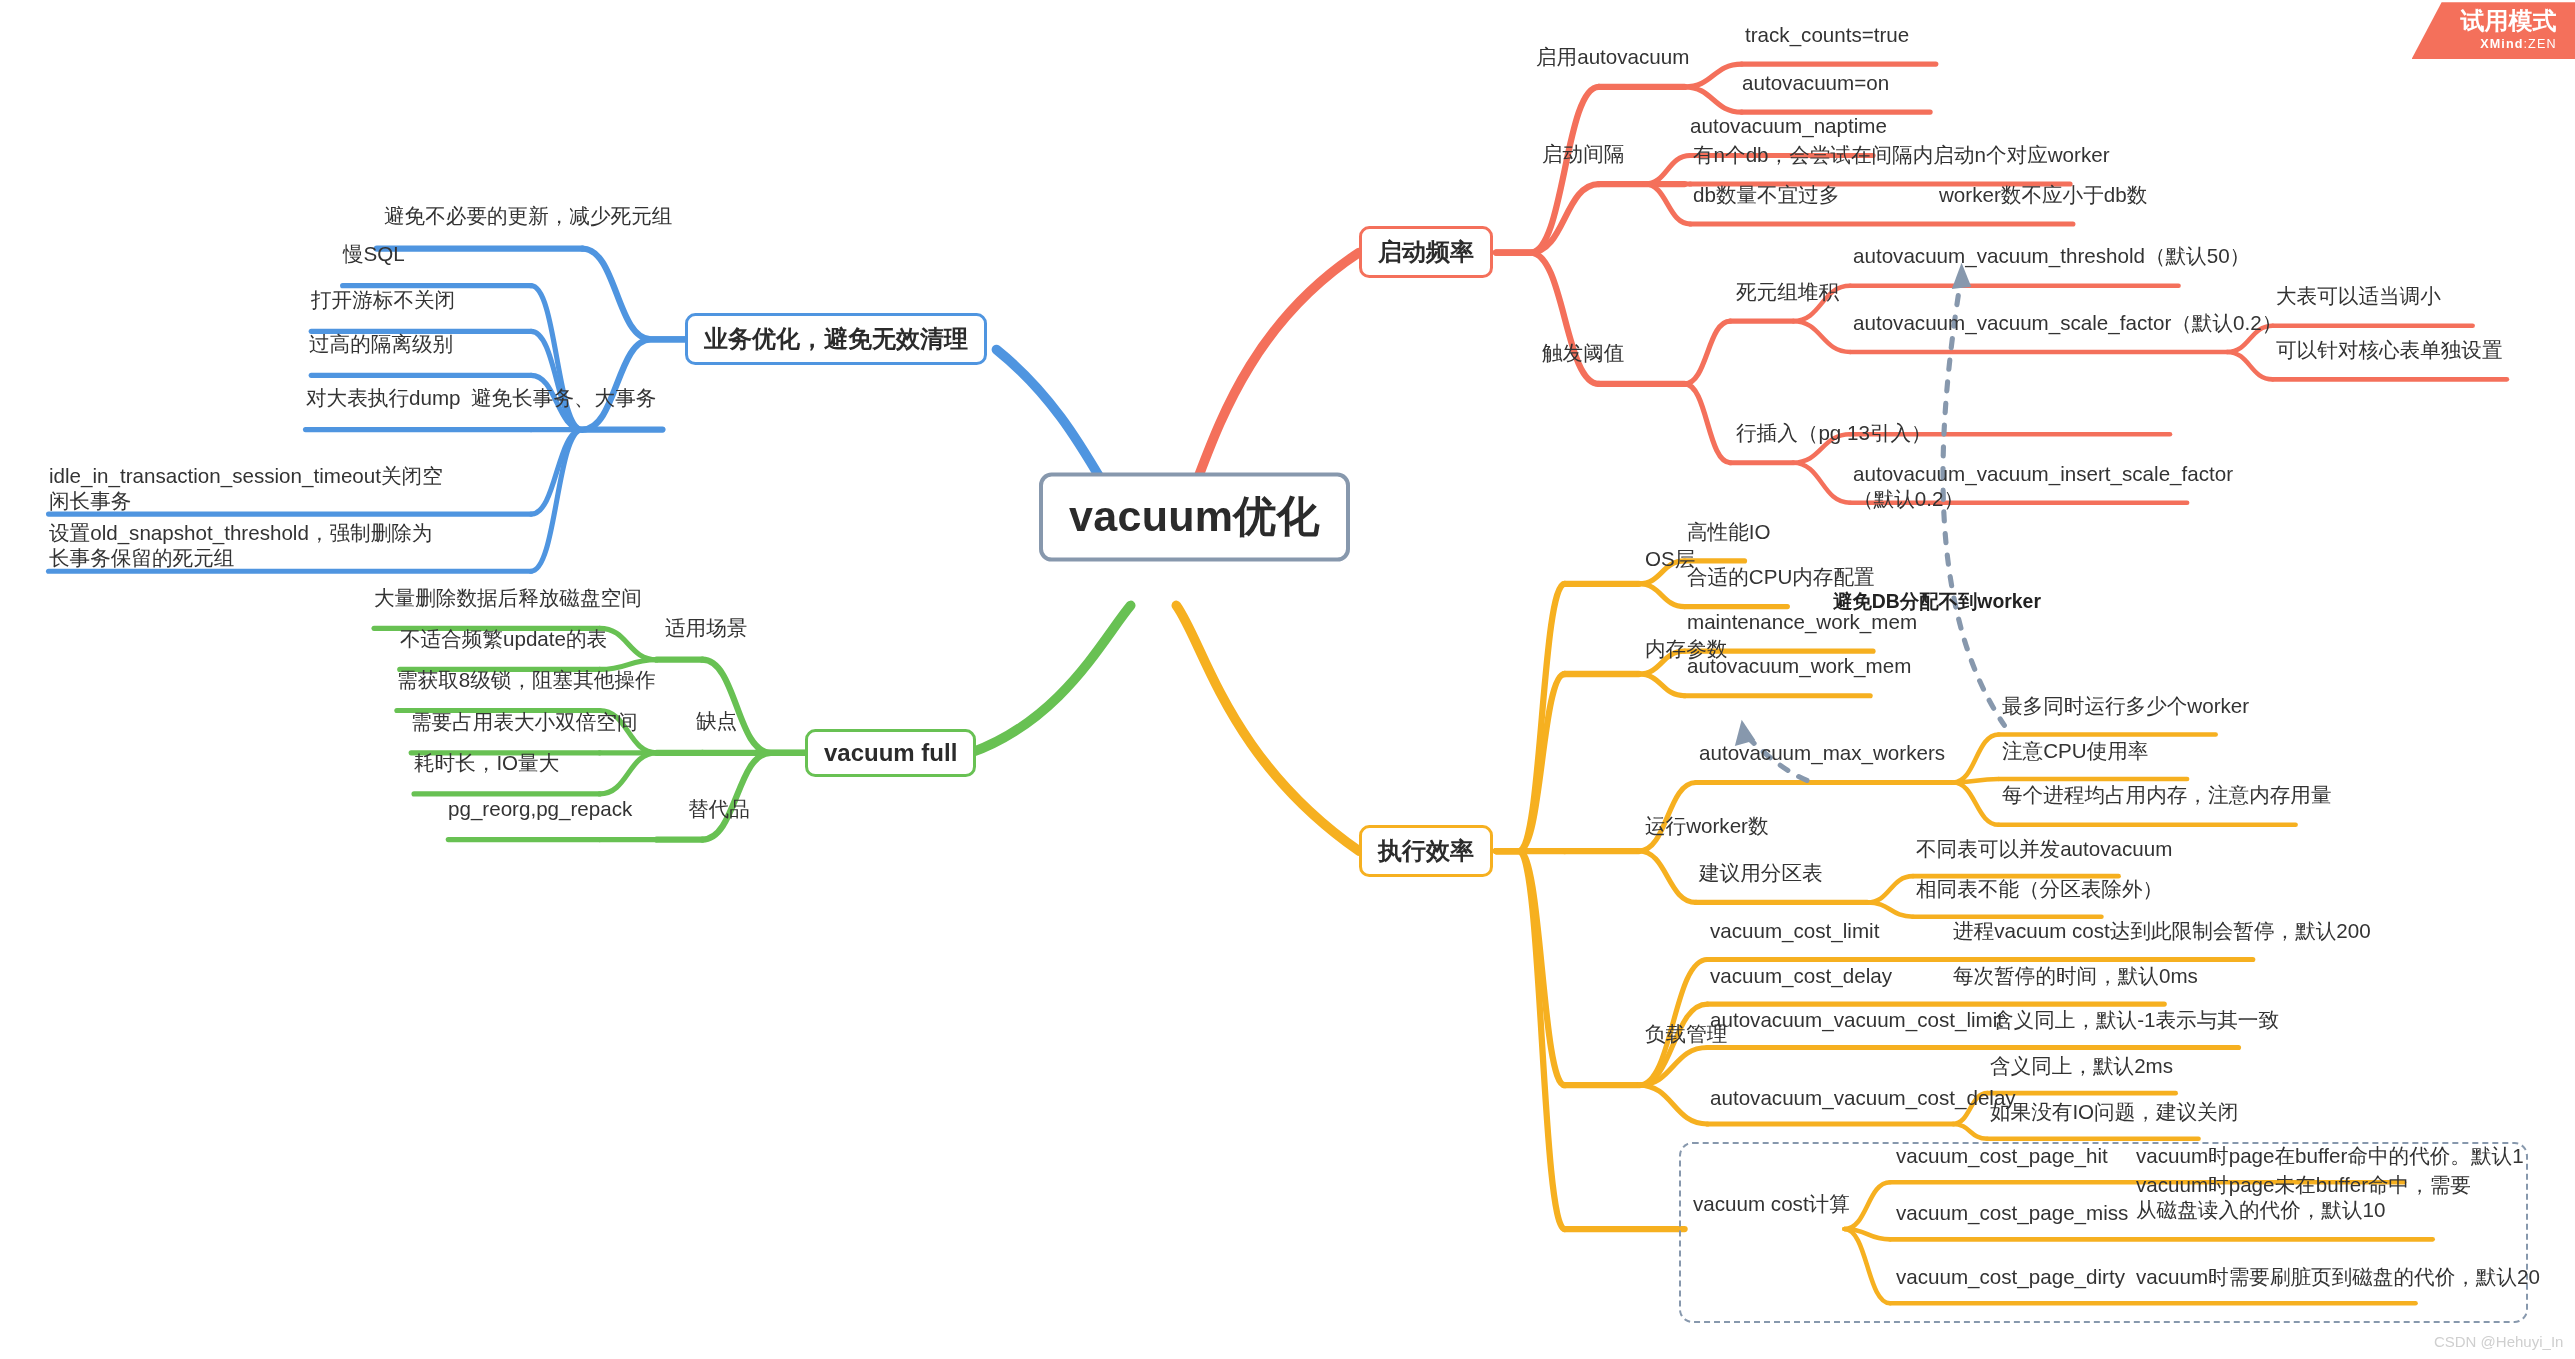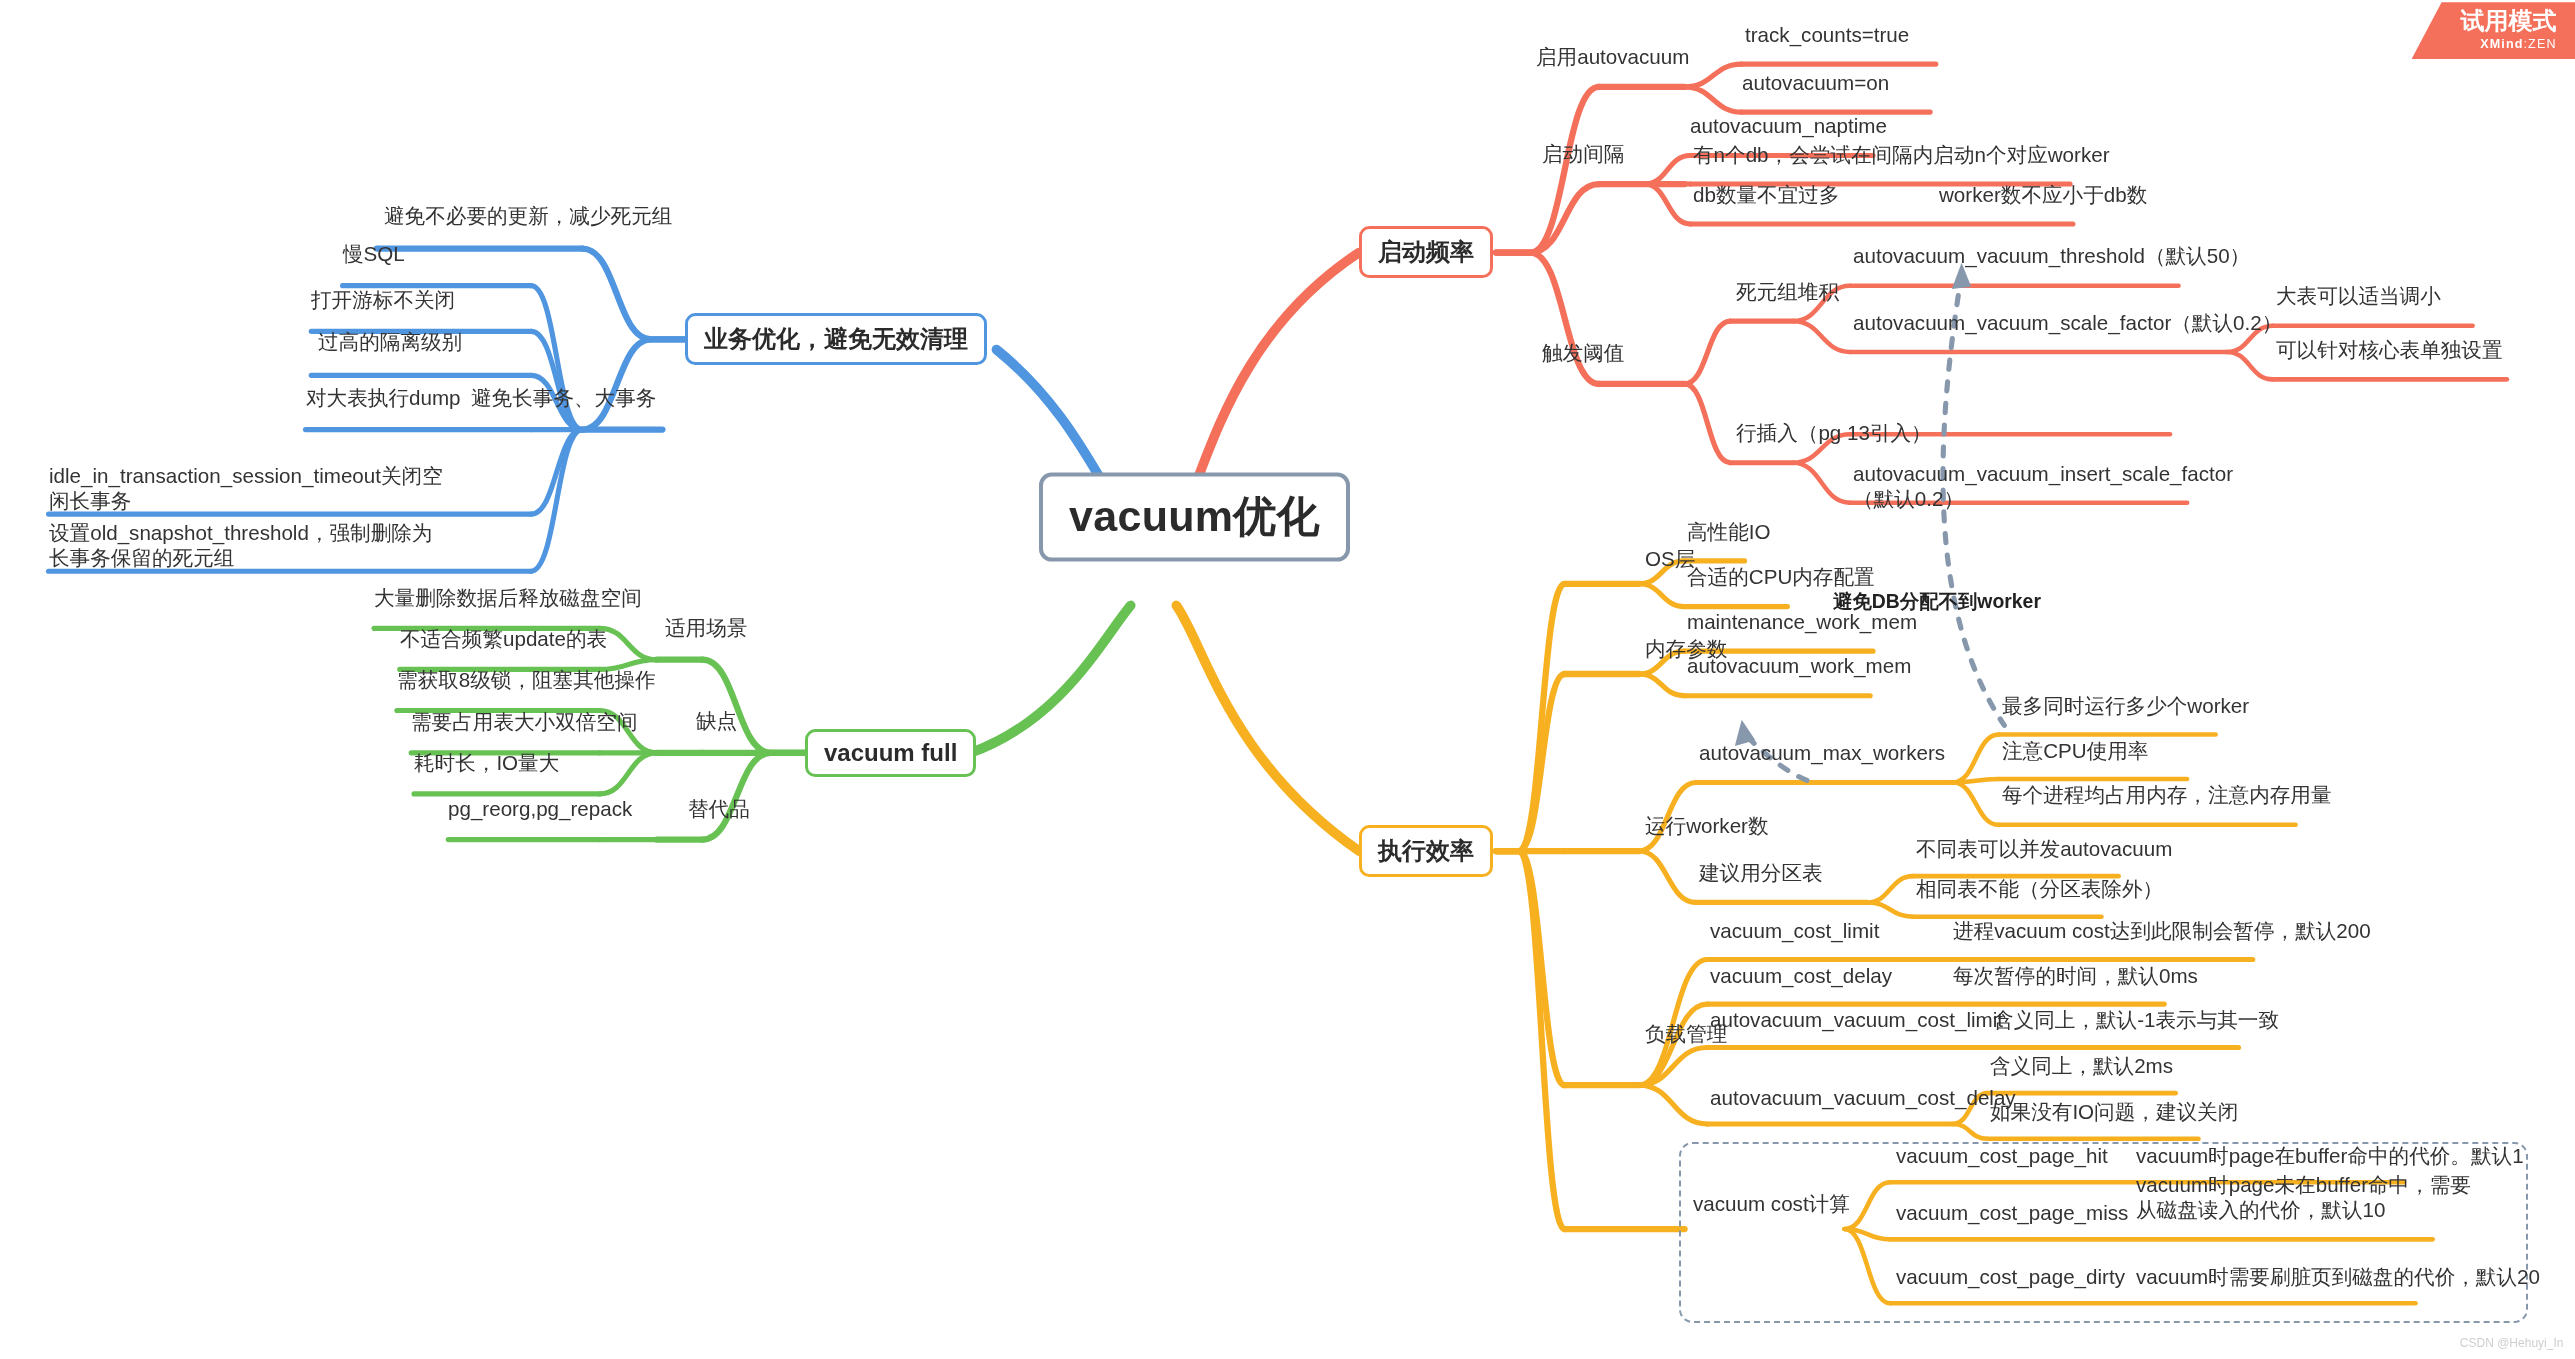--- a/index.html
+++ b/index.html
@@ -31,21 +31,21 @@
   
   .badge{
     position:absolute;right:0;top:2.3px;height:50px;background:#f4705b;color:#fff;
     display:flex;flex-direction:column;align-items:flex-end;justify-content:center;
     padding:3.4px 19.4px 3.4px 49px;
     clip-path:polygon(30px 0,100% 0,100% 100%,0 100%);
   }
   .badge .t1{font-size:24px;font-weight:bold;line-height:1;}
   .badge .t2{font-size:12.6px;letter-spacing:1.1px;line-height:1.3;margin-top:2.3px;}
   .badge .t2 b{font-weight:bold;}
-  .watermark{position:absolute;right:12.6px;bottom:10.3px;font-size:12px;color:#cfcfcf;}
+  .watermark{position:absolute;right:12.6px;bottom:10.3px;font-size:15px;color:#cfcfcf;}
   .boundary{
     position:absolute;border:2.3px dashed #8798ad;border-radius:13.7px;
   }
 </style>
 </head>
 <body>
 
 <div id="stage">
 
   <svg class="links" viewBox="0 0 4511 2381">
@@ -208,21 +208,21 @@
   <div class="node root" style="left:1039px;top:517px;transform:translateY(-50%);">vacuum优化</div>
   <div class="node main green" style="left:805px;top:753px;transform:translateY(-50%);">vacuum full</div>
   <div class="node main red" style="left:1359px;top:252px;transform:translateY(-50%);">启动频率</div>
   <div class="node main orange" style="left:1359px;top:851px;transform:translateY(-50%);">执行效率</div>
 
   <div class="node sub" style="left:384px;top:228px;transform:translateY(-100%);">避免不必要的更新，减少死元组</div>
   <div class="node sub" style="left:471px;top:410px;transform:translateY(-100%);">避免长事务、大事务</div>
 
   <div class="node sub" style="left:343px;top:266px;transform:translateY(-100%);">慢SQL</div>
   <div class="node sub" style="left:311px;top:312px;transform:translateY(-100%);">打开游标不关闭</div>
-  <div class="node sub" style="left:318px;top:356px;transform:translateY(-100%);font-family:Liberation Mono, monospace;">过高的隔离级别</div>
+  <div class="node sub" style="left:309px;top:356px;transform:translateY(-100%);">过高的隔离级别</div>
   <div class="node sub" style="left:306px;top:410px;transform:translateY(-100%);">对大表执行dump</div>
   <div class="node sub wrap" style="left:49px;top:520px;width:400px;">设置old_snapshot_threshold，强制删除为长事务保留的死元组</div>
   <div class="node sub wrap" style="left:49px;top:463px;width:400px;">idle_in_transaction_session_timeout关闭空闲长事务</div>
 
   <div class="node sub" style="left:665px;top:640px;transform:translateY(-100%);">适用场景</div>
   <div class="node sub" style="left:696px;top:733px;transform:translateY(-100%);">缺点</div>
   <div class="node sub" style="left:688px;top:821px;transform:translateY(-100%);">替代品</div>
 
   <div class="node sub" style="left:374px;top:610px;transform:translateY(-100%);">大量删除数据后释放磁盘空间</div>
   <div class="node sub" style="left:400px;top:651px;transform:translateY(-100%);">不适合频繁update的表</div>

